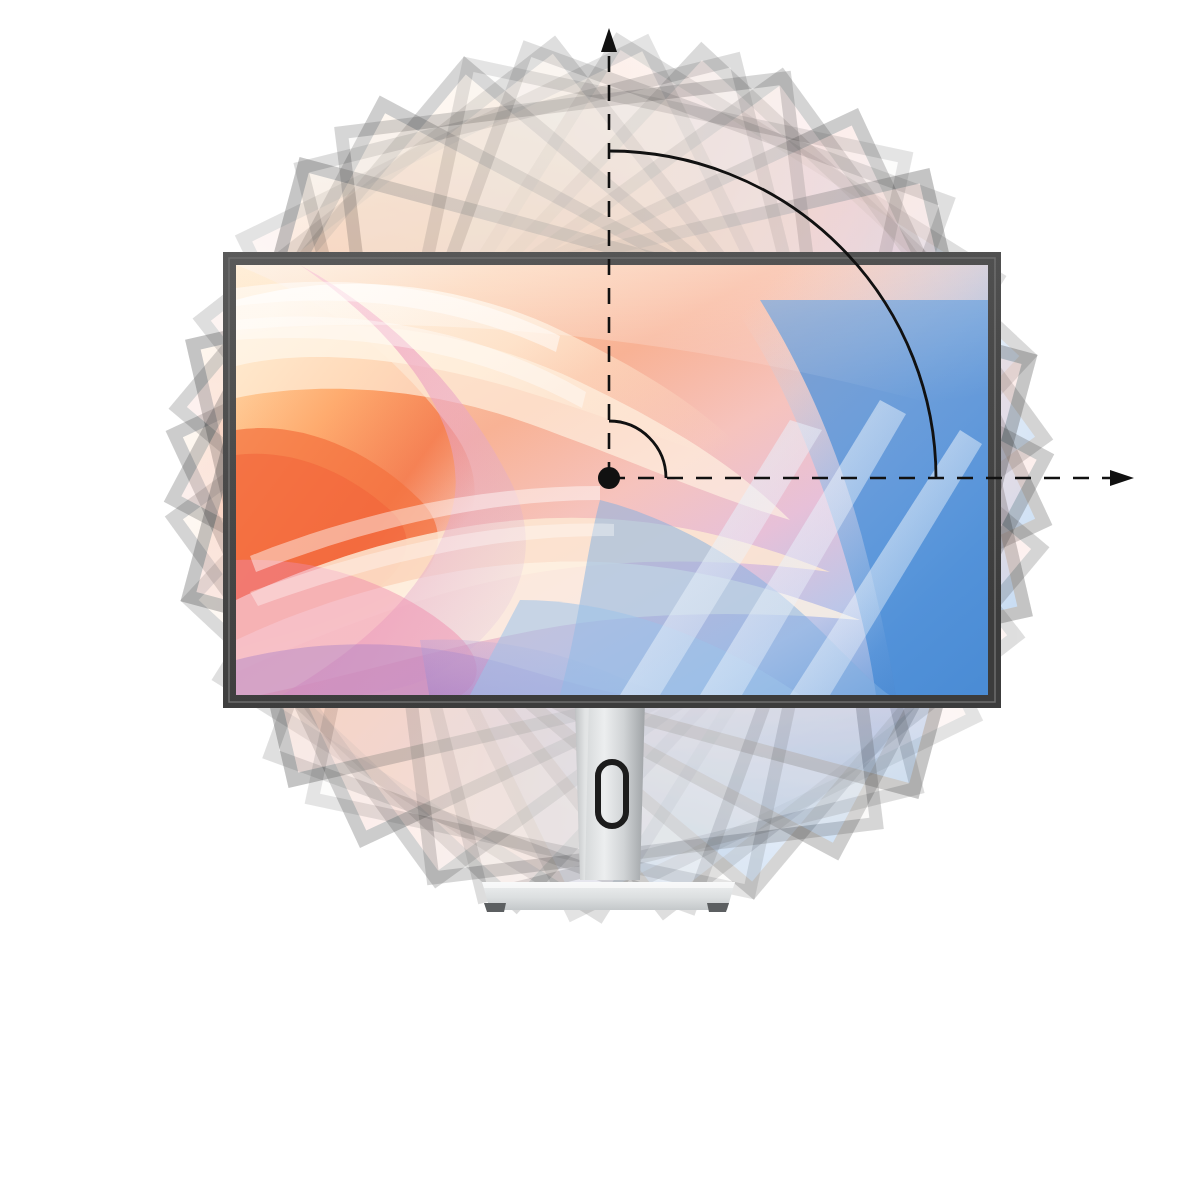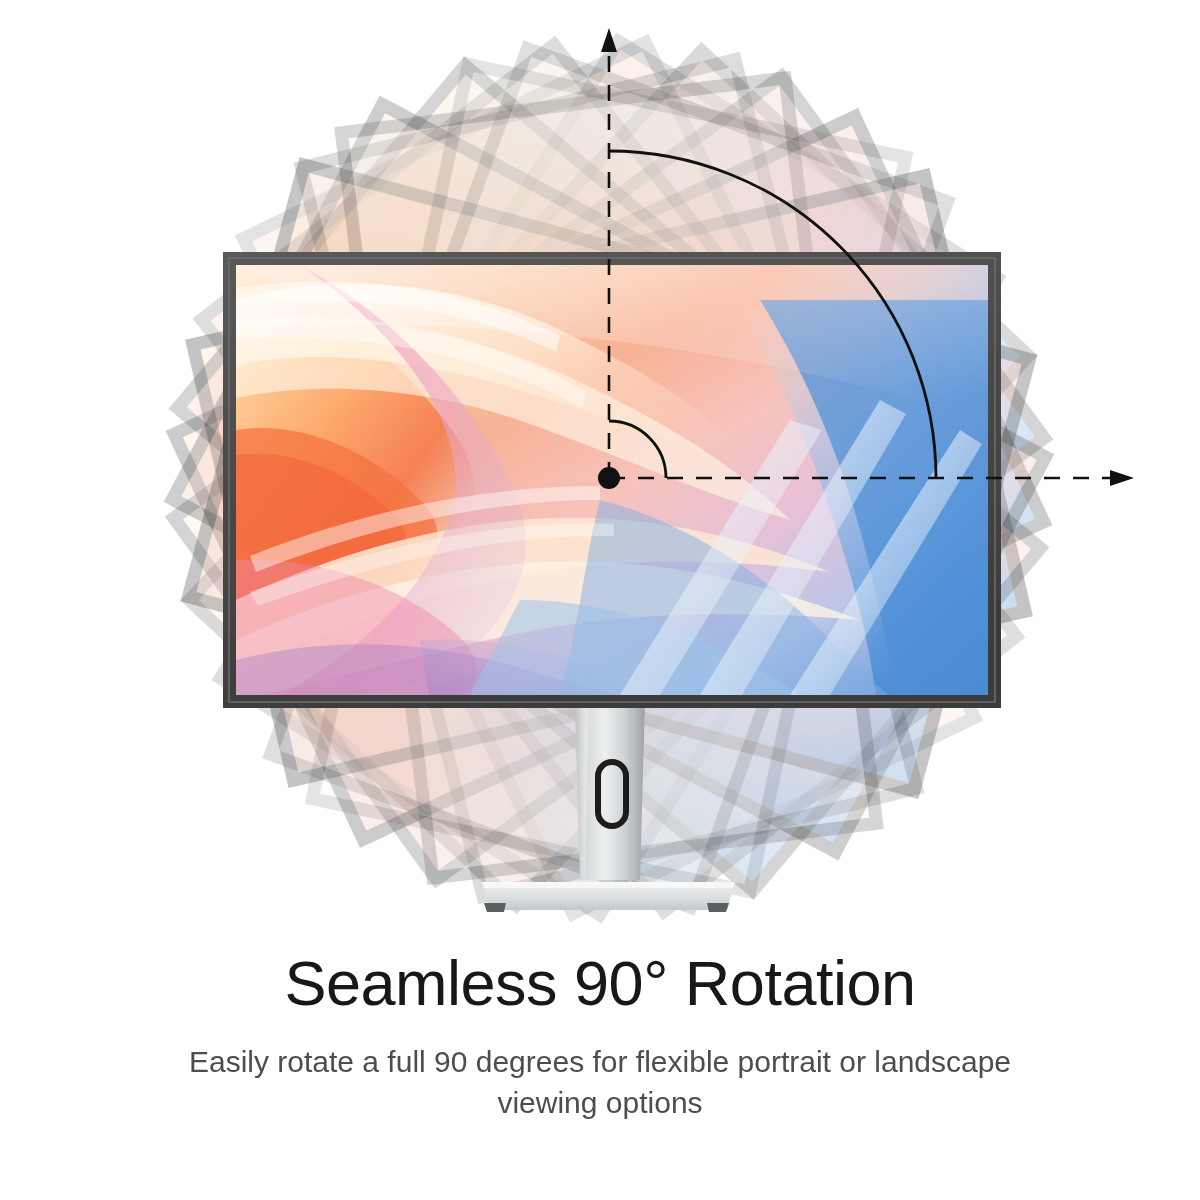--- a/index.html
+++ b/index.html
@@ -268,18 +268,14 @@
       <polygon points="1134,478 1110,470 1110,486" fill="#111111"></polygon>
 
       <path d="M 609,151 A 327,327 0 0 1 936,478" fill="none" stroke="#111111" stroke-width="2.8"></path>
 
       <path d="M 609,421 A 57,57 0 0 1 666,478" fill="none" stroke="#111111" stroke-width="2.8"></path>
 
       <circle cx="609" cy="478" r="11" fill="#111111"></circle>
     </g>
   </svg>
 
-  <div class="caption-block">
-    <h1 class="headline">Seamless 90° Rotation</h1>
-    <p class="subline">Easily rotate a full 90 degrees for flexible portrait or landscape viewing options</p>
-  </div>
 
 </div>
 
 </body></html>

